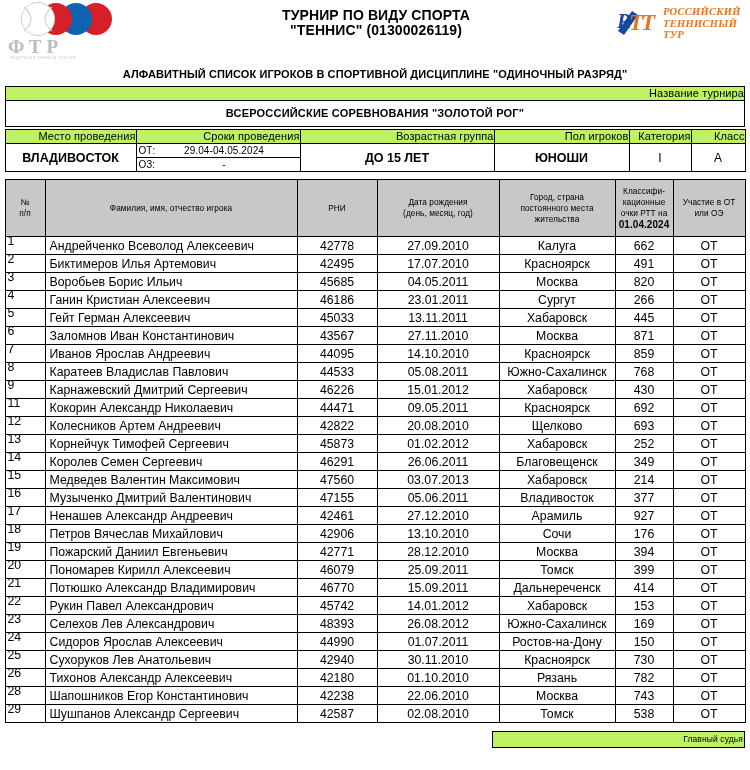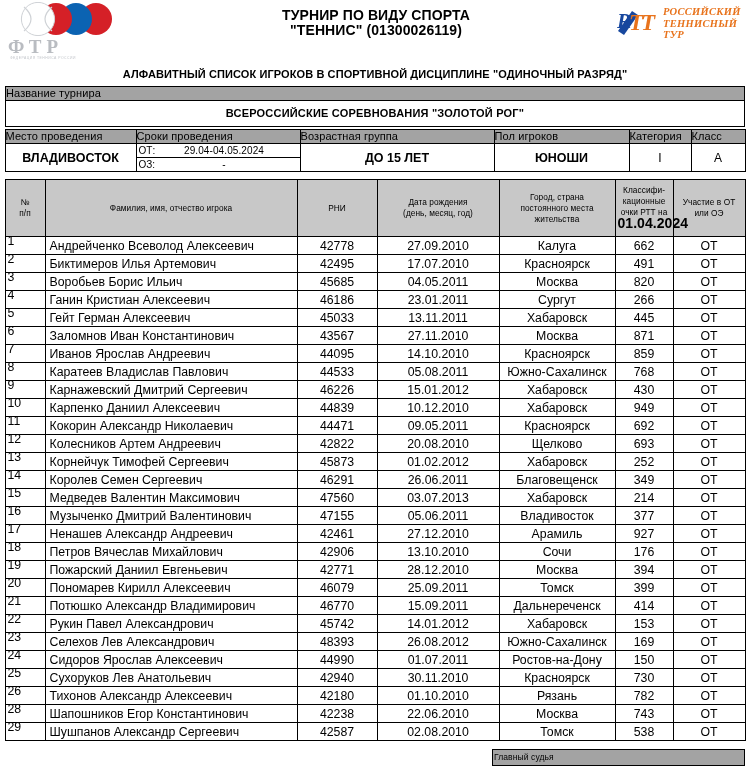--- a/index.html
+++ b/index.html
@@ -106,22 +106,22 @@
     width: 740px;
     margin: 0 auto;
   }
   .tbl td, .tbl th {
     border: 1.6px solid #000;
     padding: 0;
     vertical-align: middle;
     font-size: 11px;
   }
   .gray {
-    background: #a3a3a3;
-    text-align: left;
+    background: #bef264;
+    text-align: right;
     font-size: 8.5px;
     font-weight: 400;
     height: 13px;
     line-height: 13px;
     letter-spacing: 0.1px;
   }
 
   
   .tourn-name {
     text-align: center;
@@ -169,21 +169,21 @@
   #players-table { margin-top: 7px; }
   #players-table thead td {
     background: #c8c8c8;
     text-align: center;
     font-size: 8.3px;
     line-height: 11px;
     height: 54px;
     padding: 1px 2px;
     letter-spacing: 0.05px;
   }
-  #players-table thead td b { font-size: 14px; }
+  #players-table thead td b { font-size: 10px; }
   #players-table tbody td {
     height: 17px;
     font-size: 12.3px;
   }
   td.c-num {
     font-size: 7.5px;
     vertical-align: top;
     text-align: left;
     padding-left: 2px;
     line-height: 8px;
@@ -411,29 +411,20 @@
       <tr>
         <td class="c-num">9</td>
         <td class="c-name">Карнажевский Дмитрий Сергеевич</td>
         <td class="c-ctr">46226</td>
         <td class="c-ctr">15.01.2012</td>
         <td class="c-ctr">Хабаровск</td>
         <td class="c-ctr">430</td>
         <td class="c-ctr">ОТ</td>
       </tr>
       <tr>
-        <td class="c-num">10</td>
-        <td class="c-name">Карпенко Даниил Алексеевич</td>
-        <td class="c-ctr">44839</td>
-        <td class="c-ctr">10.12.2010</td>
-        <td class="c-ctr">Хабаровск</td>
-        <td class="c-ctr">949</td>
-        <td class="c-ctr">ОТ</td>
-      </tr>
-      <tr>
         <td class="c-num">11</td>
         <td class="c-name">Кокорин Александр Николаевич</td>
         <td class="c-ctr">44471</td>
         <td class="c-ctr">09.05.2011</td>
         <td class="c-ctr">Красноярск</td>
         <td class="c-ctr">692</td>
         <td class="c-ctr">ОТ</td>
       </tr>
       <tr>
         <td class="c-num">12</td>

